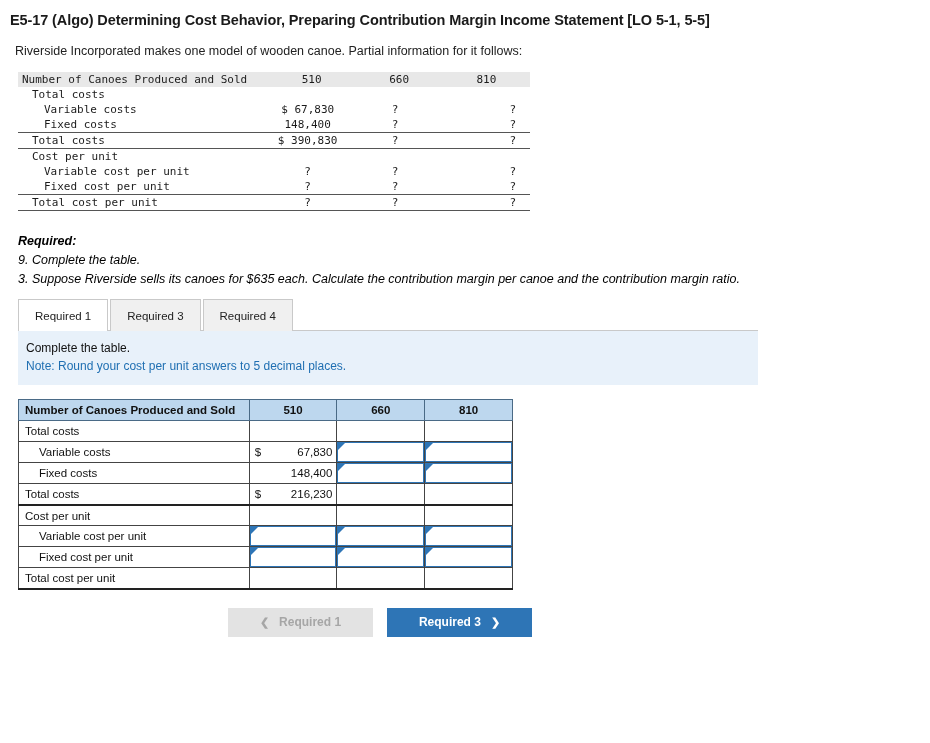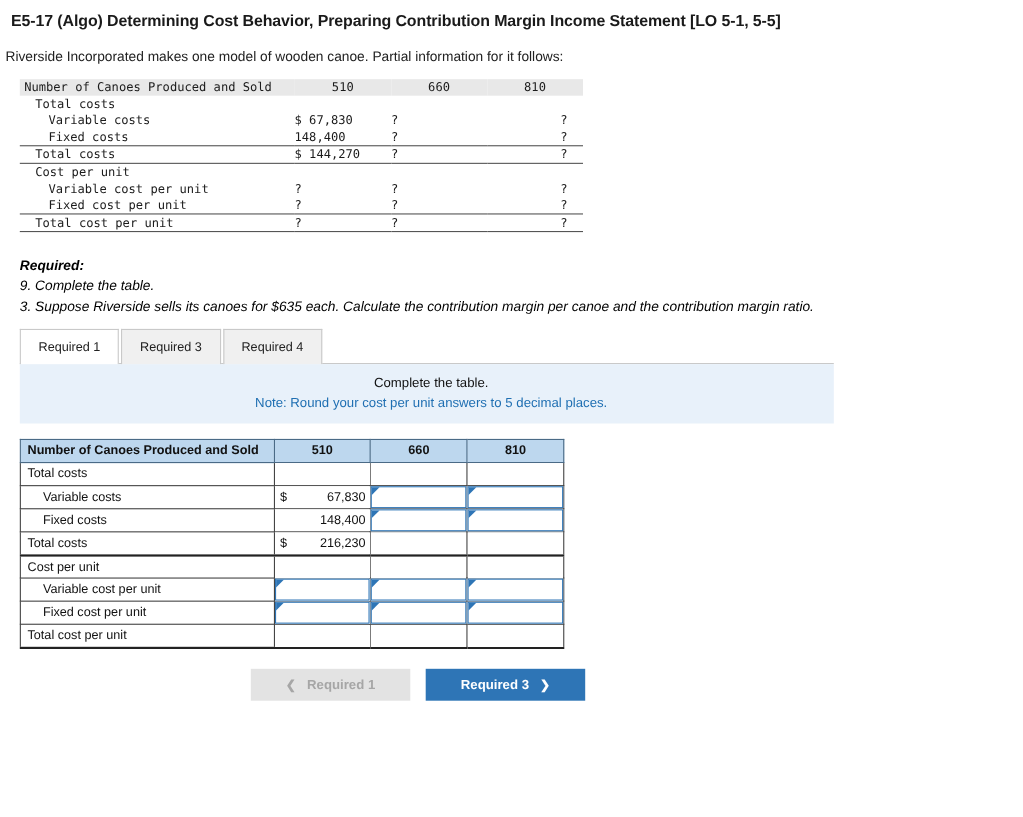--- a/index.html
+++ b/index.html
@@ -17,34 +17,35 @@
     font-weight: bold;
     color: #1a1a1a;
     padding: 12px 0 0 10px;
     letter-spacing: -0.1px;
   }
 
   .intro {
     font-size: 12.5px;
     color: #222;
     padding: 16px 0 0 5px;
+    margin-left: 10px;
   }
 
   
   .mono-table-wrap { padding: 14px 0 0 18px; }
   table.mono {
     border-collapse: collapse;
     font-family: "DejaVu Sans Mono", monospace;
     font-size: 11px;
     color: #1b1b1b;
     width: 512px;
   }
   table.mono td { padding: 1px 0 1px 0; white-space: nowrap; }
   table.mono td.label { width: 250px; padding-left: 4px; }
-  table.mono td.num { text-align: left; width: 88px; padding-right: 8px; }
+  table.mono td.num { text-align: center; width: 88px; padding-right: 8px; }
   table.mono td.num3 { text-align: right; width: 88px; padding-right: 14px; }
   table.mono tr.header td { background: #e8e8e8; font-size: 11px; }
   table.mono tr.header td.num,
   table.mono tr.header td.num3 { text-align: center; padding-right: 0; }
   .indent1 { padding-left: 14px !important; }
   .indent2 { padding-left: 26px !important; }
   .botline td { border-bottom: 1px solid #555; }
 
   
   .req { padding: 20px 0 0 18px; font-size: 12.5px; line-height: 1.45; font-style: italic; }
@@ -96,21 +97,20 @@
     height: 0;
   }
 
   
   .inst {
     margin: 0 0 0 18px;
     width: 740px;
     background: #e8f1fa;
     padding: 10px 0 12px 8px;
     font-size: 12px;
-    text-align: center;
   }
   .inst .l1 { color: #111; }
   .inst .l2 { color: #1f6fb2; margin-top: 4px; }
 
   
   .grid-wrap { margin: 14px 0 0 18px; }
   table.grid {
     border-collapse: collapse;
     font-size: 11.5px;
     width: 495px;
@@ -218,21 +218,21 @@
         <td class="num3">?</td>
       </tr>
       <tr class="botline">
         <td class="label indent2">Fixed costs</td>
         <td class="num">148,400</td>
         <td class="num">?</td>
         <td class="num3">?</td>
       </tr>
       <tr class="botline">
         <td class="label indent1">Total costs</td>
-        <td class="num">$ 144,270</td>
+        <td class="num">$ 390,830</td>
         <td class="num">?</td>
         <td class="num3">?</td>
       </tr>
       <tr>
         <td class="label indent1">Cost per unit</td>
         <td class="num"></td>
         <td class="num"></td>
         <td class="num3"></td>
       </tr>
       <tr>

